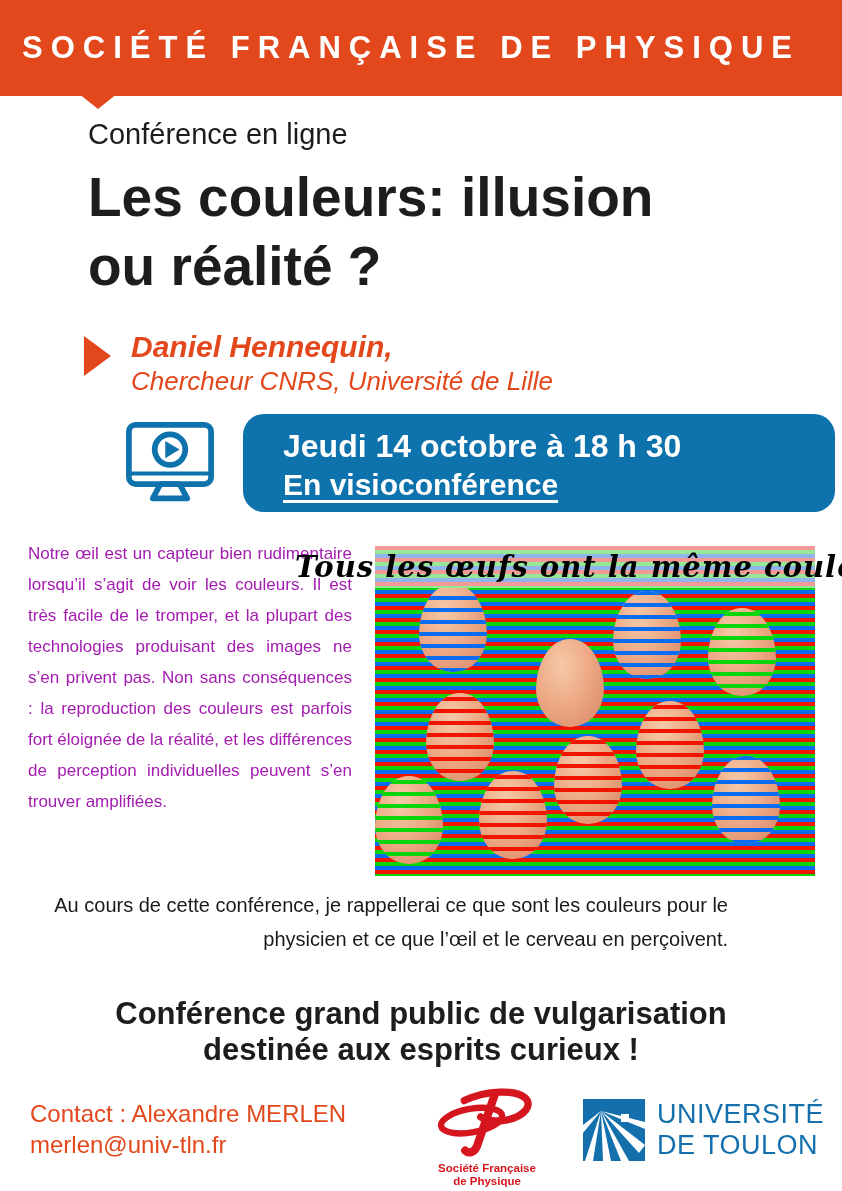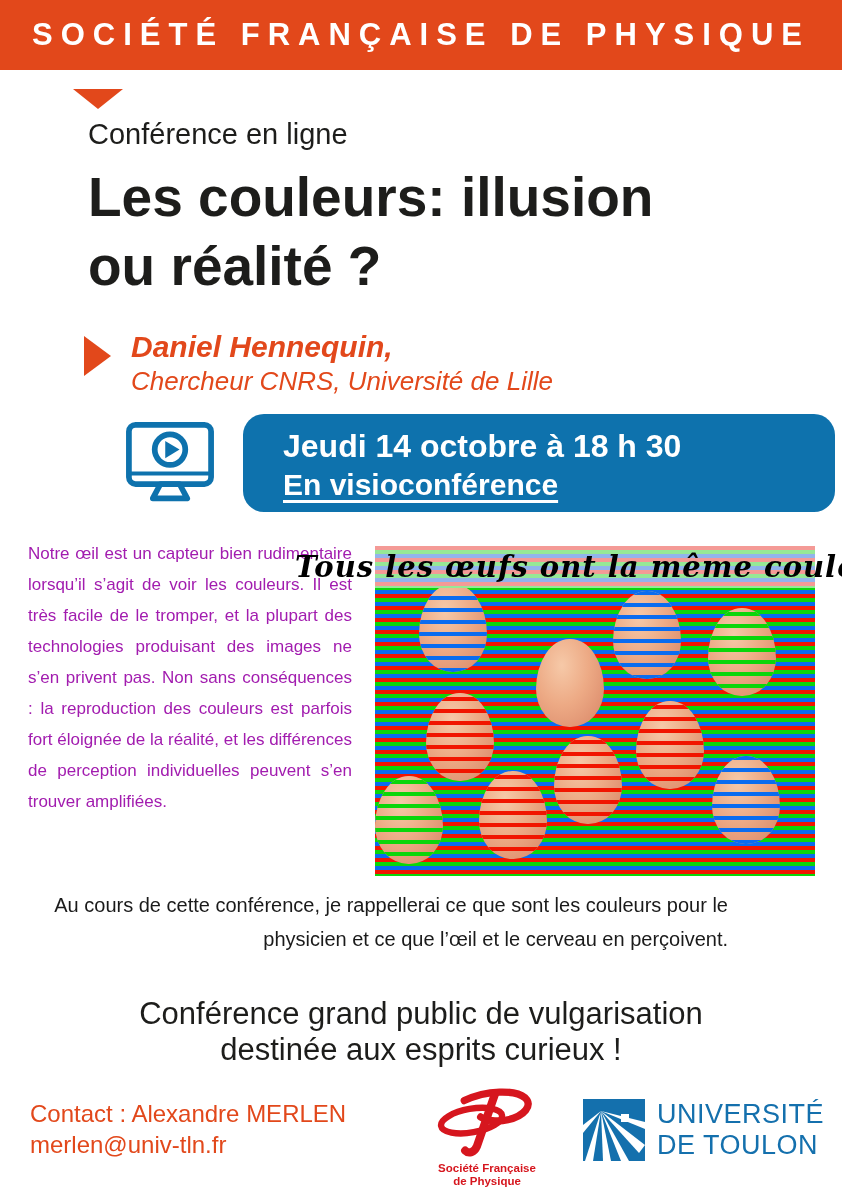--- a/index.html
+++ b/index.html
@@ -1,22 +1,22 @@
 <!DOCTYPE html>
 <html lang="fr" style="--orange: #E2481B; --blue: #0E72AD; --utblue: #1470AD; --red: #D6161E; --sr: #F11500; --sg: #0BD60B; --sb: #0A6CF0; --pr: #F49A96; --pg: #96E896; --pb: #92B4EC;"><head>
 <meta charset="utf-8">
 <style>
   html,body{margin:0;padding:0;background:#fff;}
   .page{
     position:relative;width:842px;height:1191px;overflow:hidden;background:#fff;
     font-family:"Liberation Sans","DejaVu Sans",sans-serif;color:#1d1d1b;
   }
   
-  .banner{position:absolute;top:0;left:0;width:842px;height:70px;background:var(--orange);
-    display:flex;align-items:center;padding-left:32px;box-sizing:border-box;}
+  .banner{position:absolute;top:0;left:0;width:842px;height:96px;background:var(--orange);
+    display:flex;align-items:center;padding-left:22px;box-sizing:border-box;}
   .banner-text{color:#fff;font-weight:bold;font-size:31px;letter-spacing:8px;white-space:nowrap;}
   .banner-pointer{position:absolute;top:89px;left:73px;width:0;height:0;
     border-left:25px solid transparent;border-right:25px solid transparent;
     border-top:20px solid var(--orange);}
   
   .kicker{position:absolute;top:118px;left:88px;font-size:29px;text-align:right;}
   .title{position:absolute;top:163px;left:88px;margin:0;font-size:55px;line-height:69px;font-weight:bold;}
   
   .speaker{position:absolute;top:330px;left:84px;display:flex;gap:20px;font-style:italic;}
   .speaker-arrow{width:0;height:0;margin-top:6px;
@@ -30,21 +30,21 @@
     color:#fff;padding:13px 0 0 40px;box-sizing:border-box;border-radius:21px;}
   .event-date{font-size:32px;font-weight:bold;line-height:38px;}
   .event-mode{font-size:30px;font-weight:bold;line-height:36px;margin-top:2px;
     text-decoration:underline;text-decoration-thickness:3px;text-underline-offset:5px;}
   
   .para1{position:absolute;left:28px;top:538px;width:324px;margin:0;
     font-size:17px;line-height:31px;text-align:justify;color:#a21caf;}
   .para2{position:absolute;left:28px;top:888px;width:700px;margin:0;
     font-size:20px;line-height:34px;color:#1a1a1a;text-align:right;}
   .highlight{position:absolute;left:0;top:996px;width:842px;text-align:center;
-    font-size:31px;line-height:36px;font-weight:normal;}
+    font-size:31px;line-height:36px;font-weight:bold;}
   
   .illusion{position:absolute;left:375px;top:546px;width:440px;height:330px;margin:0;}
   .egg-field{position:absolute;inset:0;overflow:hidden;
     background:repeating-linear-gradient(180deg,var(--sr) 0 4px,var(--sg) 4px 8px,var(--sb) 8px 12px);}
   .caption-band{position:absolute;top:0;left:0;right:0;height:42px;z-index:3;
     background:repeating-linear-gradient(180deg,var(--pr) 0 4px,var(--pg) 4px 8px,var(--pb) 8px 12px);
     display:flex;align-items:center;justify-content:center;}
   .caption-band span{font-family:"DejaVu Serif","Liberation Serif",serif;font-style:italic;font-weight:bold;
     font-size:29px;color:#000;white-space:nowrap;letter-spacing:1px;}
   .egg{position:absolute;width:68px;height:88px;z-index:1;

